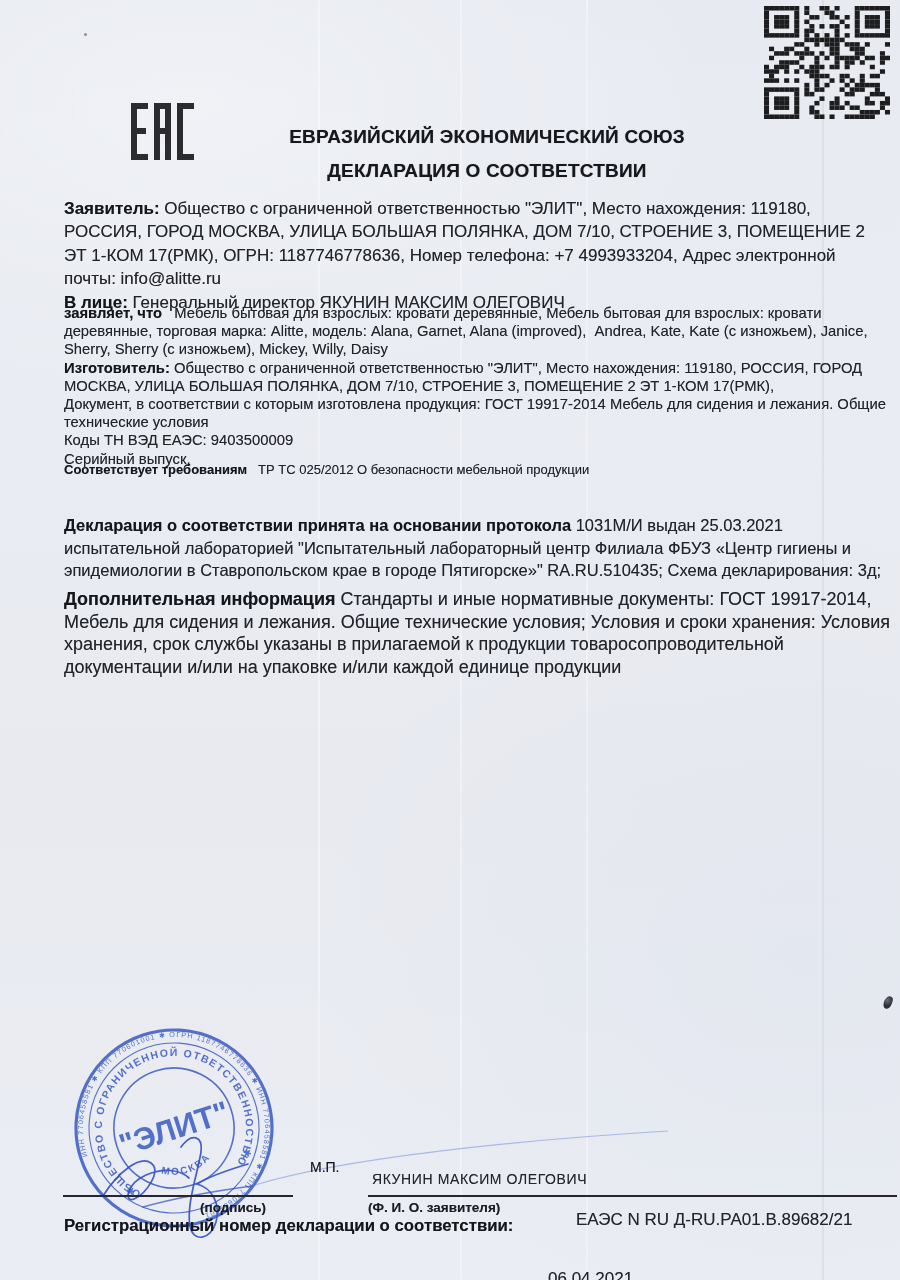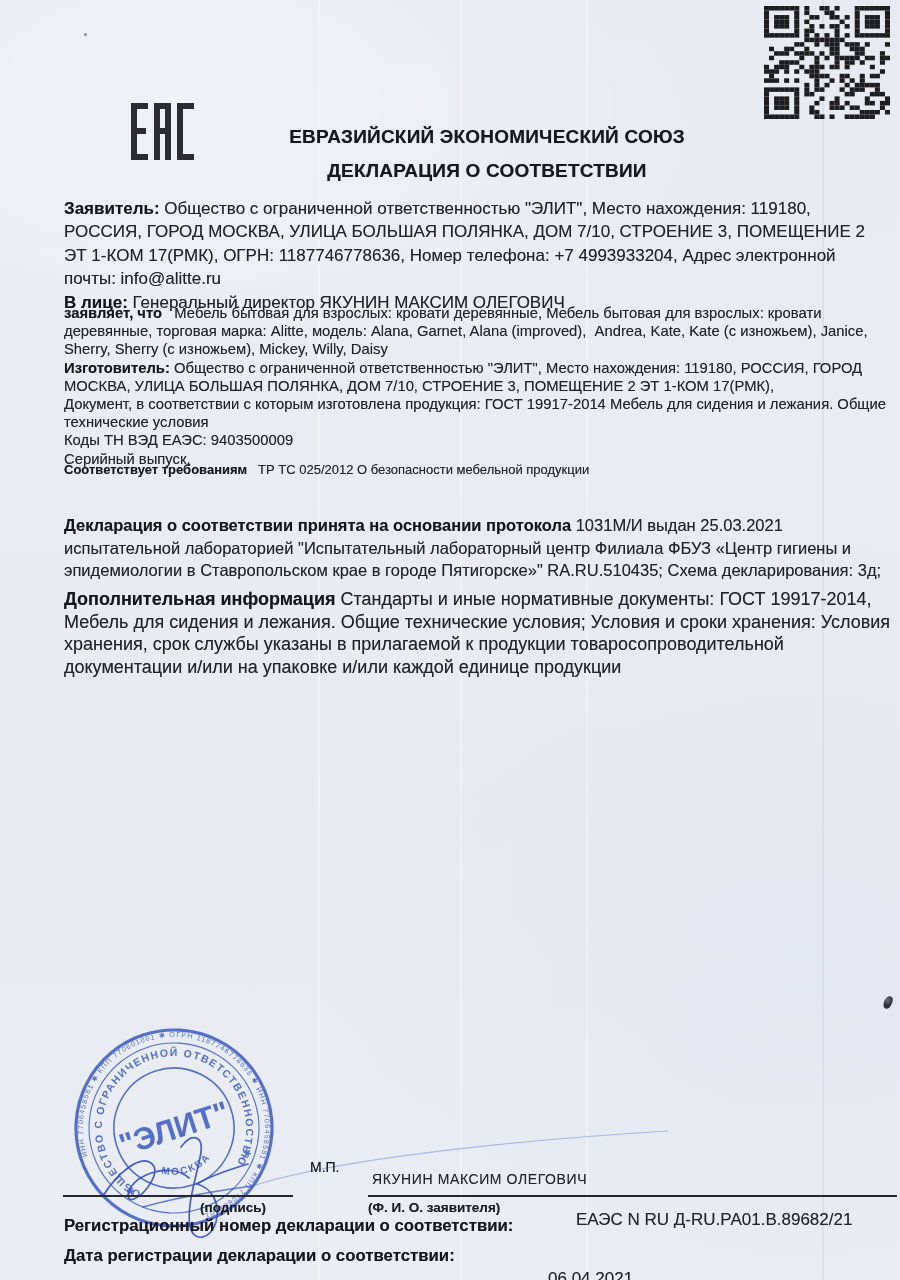--- a/index.html
+++ b/index.html
@@ -423,18 +423,17 @@
   <div id="mp">М.П.</div>
   <div id="holder-name">ЯКУНИН МАКСИМ ОЛЕГОВИЧ</div>
 
   <div class="hline" id="line-sign"></div>
   <div class="hline" id="line-fio"></div>
   <div class="cap" id="cap-sign">(подпись)</div>
   <div class="cap" id="cap-fio">(Ф. И. О. заявителя)</div>
 
   <div class="frow-label" id="reg-label">Регистрационный номер декларации о соответствии:</div>
   <div class="frow-value" id="reg-value">ЕАЭС N RU Д-RU.РА01.В.89682/21</div>
-  <div class="frow-label" id="date-label">Дата регистрации декларации о соответствии:</div>
   <div class="frow-value" id="date-value">06.04.2021</div>
 
   <div class="speck1"></div>
   <div class="speck2"></div>
 </div>
 
 </body></html>

